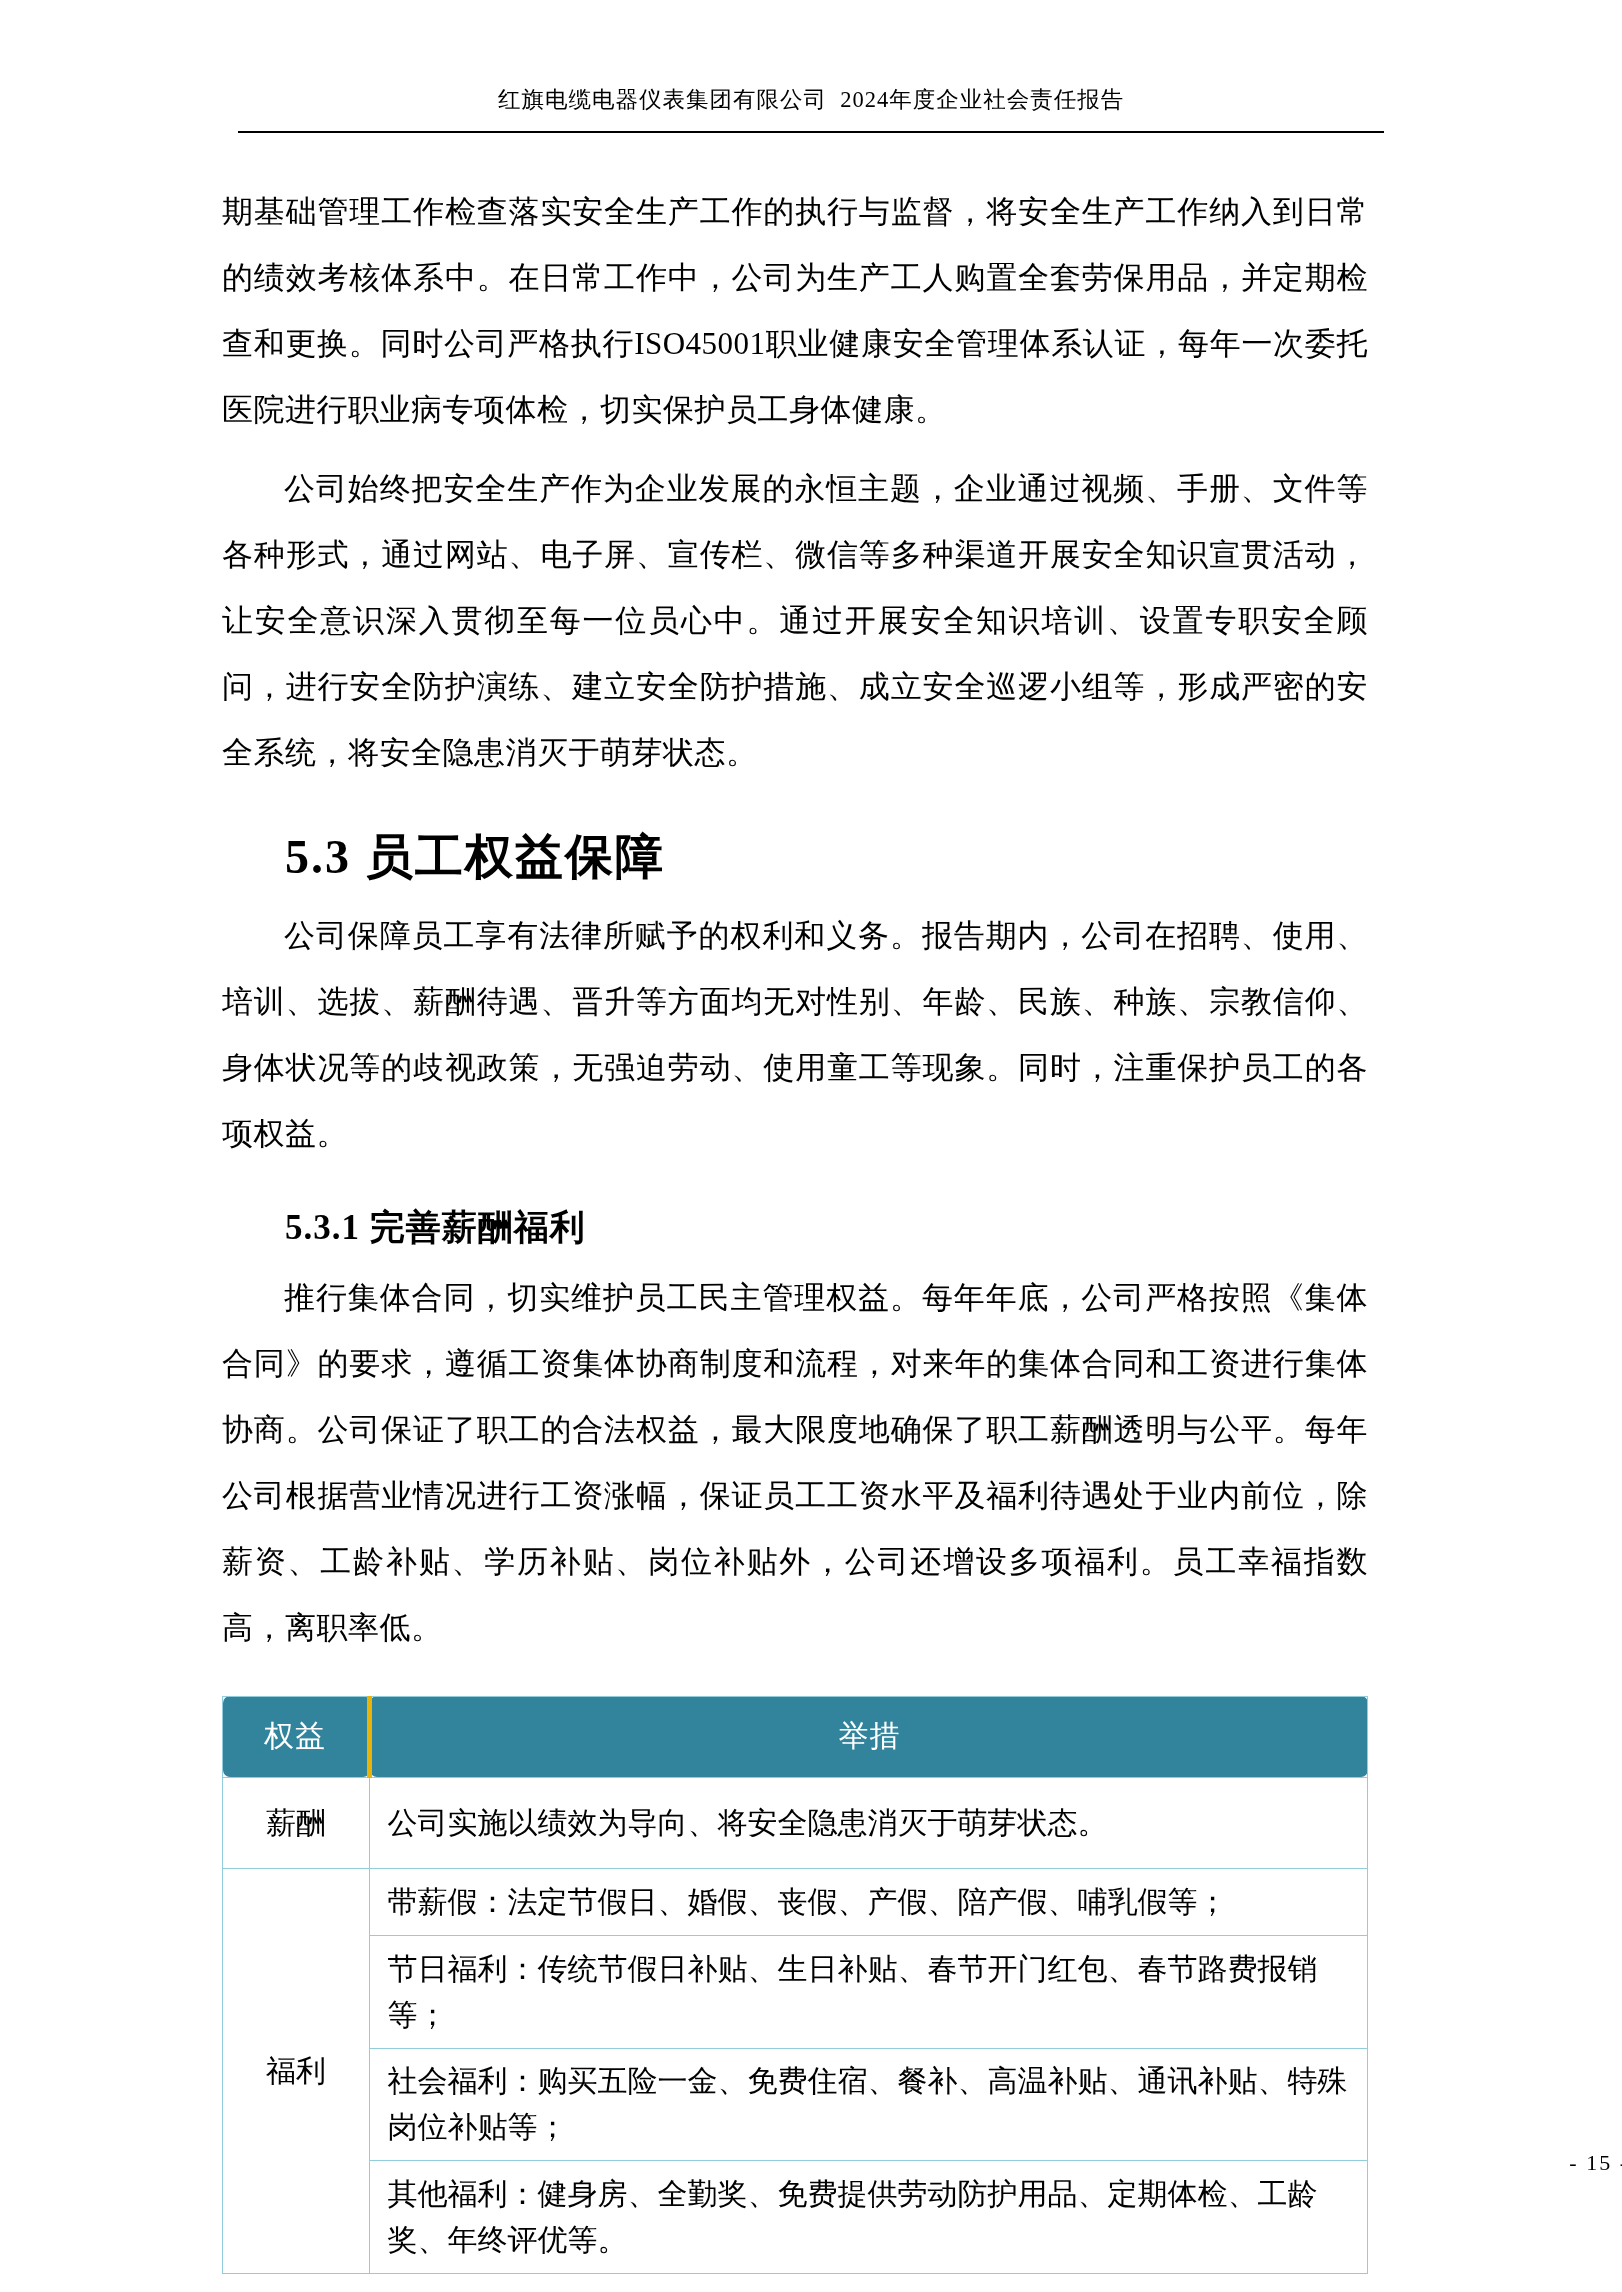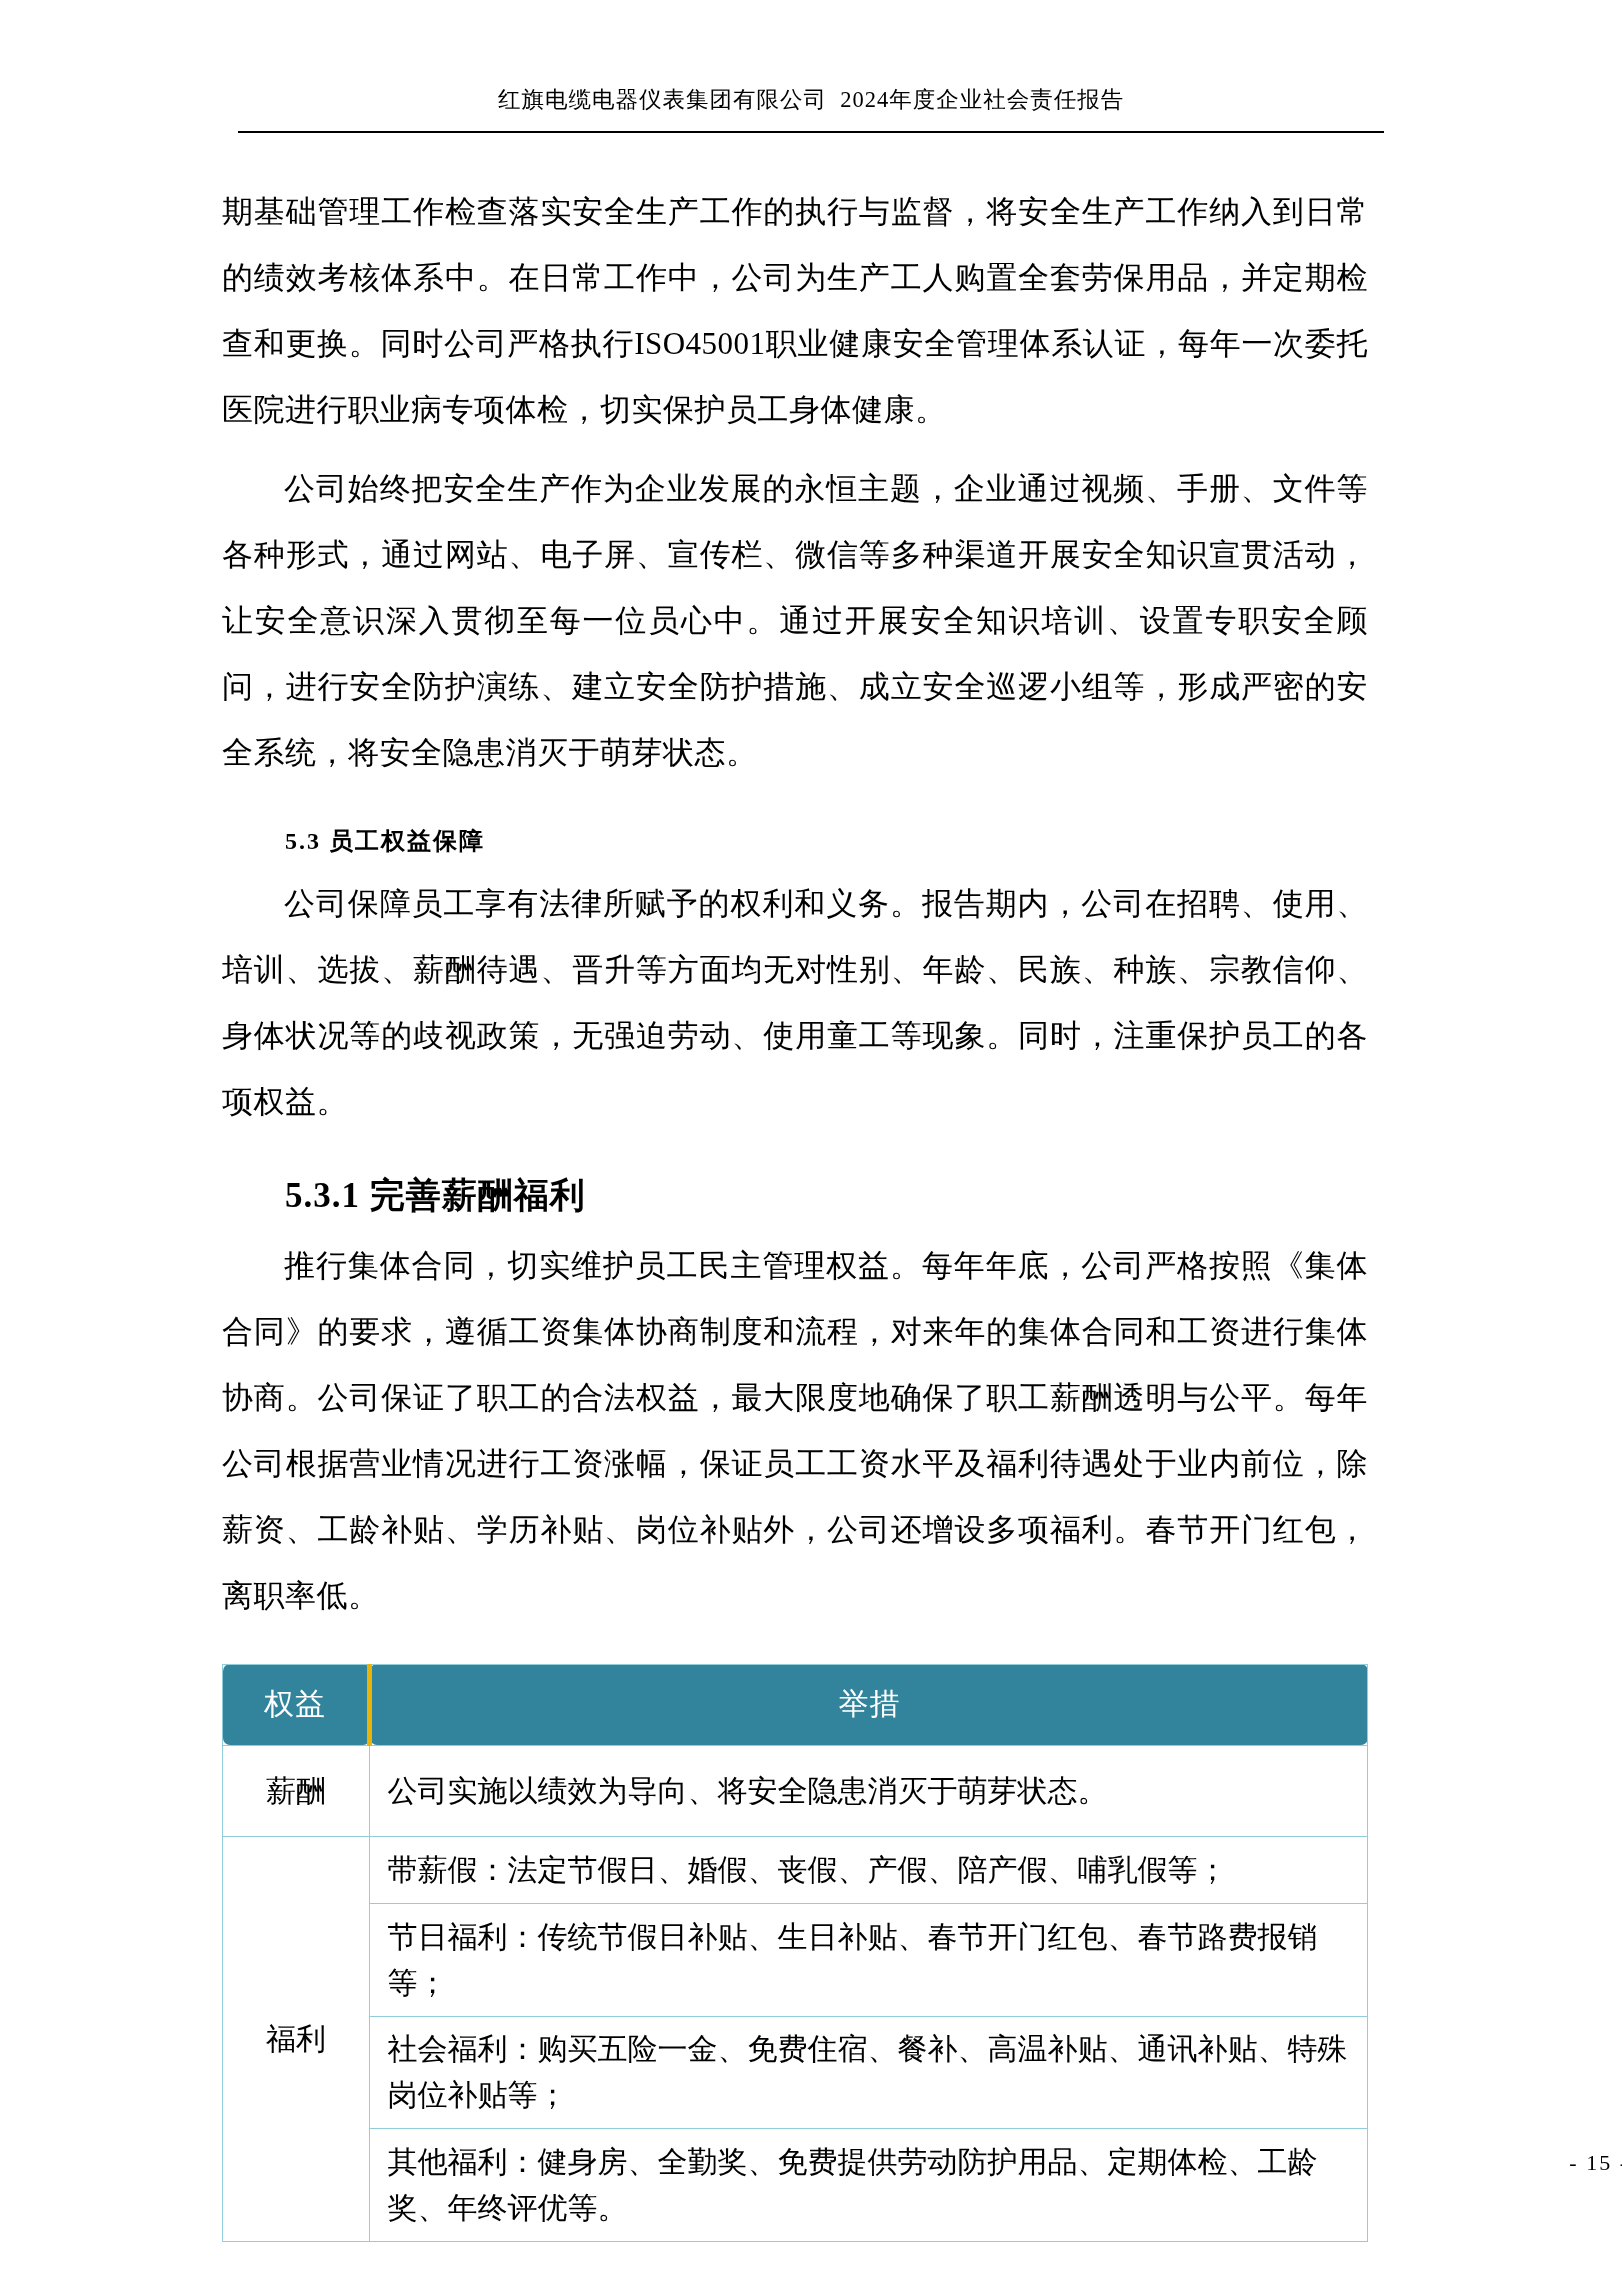--- a/index.html
+++ b/index.html
@@ -27,21 +27,21 @@
   }
   p.body {
     font-size:31px;
     line-height:66px;
     text-align:justify;
     letter-spacing:0.5px;
     margin:13.7px 0 0 0;
   }
   p.indent { text-indent:2em; }
   h2.section {
-    font-size:24px;
+    font-size:48px;
     font-weight:bold;
     margin:39px 0 5.9px 63px;
     letter-spacing:2px;
   }
   h3.subsection {
     font-size:35px;
     font-weight:bold;
     margin:37px 0 3.9px 63px;
     letter-spacing:1px;
   }
@@ -99,21 +99,21 @@
     <p class="body">期基础管理工作检查落实安全生产工作的执行与监督，将安全生产工作纳入到日常的绩效考核体系中。在日常工作中，公司为生产工人购置全套劳保用品，并定期检查和更换。同时公司严格执行ISO45001职业健康安全管理体系认证，每年一次委托医院进行职业病专项体检，切实保护员工身体健康。</p>
 
     <p class="body indent">公司始终把安全生产作为企业发展的永恒主题，企业通过视频、手册、文件等各种形式，通过网站、电子屏、宣传栏、微信等多种渠道开展安全知识宣贯活动，让安全意识深入贯彻至每一位员心中。通过开展安全知识培训、设置专职安全顾问，进行安全防护演练、建立安全防护措施、成立安全巡逻小组等，形成严密的安全系统，将安全隐患消灭于萌芽状态。</p>
 
     <h2 class="section">5.3 员工权益保障</h2>
 
     <p class="body indent">公司保障员工享有法律所赋予的权利和义务。报告期内，公司在招聘、使用、培训、选拔、薪酬待遇、晋升等方面均无对性别、年龄、民族、种族、宗教信仰、身体状况等的歧视政策，无强迫劳动、使用童工等现象。同时，注重保护员工的各项权益。</p>
 
     <h3 class="subsection">5.3.1 完善薪酬福利</h3>
 
-    <p class="body indent">推行集体合同，切实维护员工民主管理权益。每年年底，公司严格按照《集体合同》的要求，遵循工资集体协商制度和流程，对来年的集体合同和工资进行集体协商。公司保证了职工的合法权益，最大限度地确保了职工薪酬透明与公平。每年公司根据营业情况进行工资涨幅，保证员工工资水平及福利待遇处于业内前位，除薪资、工龄补贴、学历补贴、岗位补贴外，公司还增设多项福利。春节开门红包，离职率低。</p>
+    <p class="body indent">推行集体合同，切实维护员工民主管理权益。每年年底，公司严格按照《集体合同》的要求，遵循工资集体协商制度和流程，对来年的集体合同和工资进行集体协商。公司保证了职工的合法权益，最大限度地确保了职工薪酬透明与公平。每年公司根据营业情况进行工资涨幅，保证员工工资水平及福利待遇处于业内前位，除薪资、工龄补贴、学历补贴、岗位补贴外，公司还增设多项福利。员工幸福指数高，离职率低。</p>
 
     <table class="benefits">
       <colgroup>
           <col class="c1">
           <col class="c2">
         </colgroup>
       <thead>
         <tr>
           <th>权益</th>
           <th class="measure-h">举措</th>

